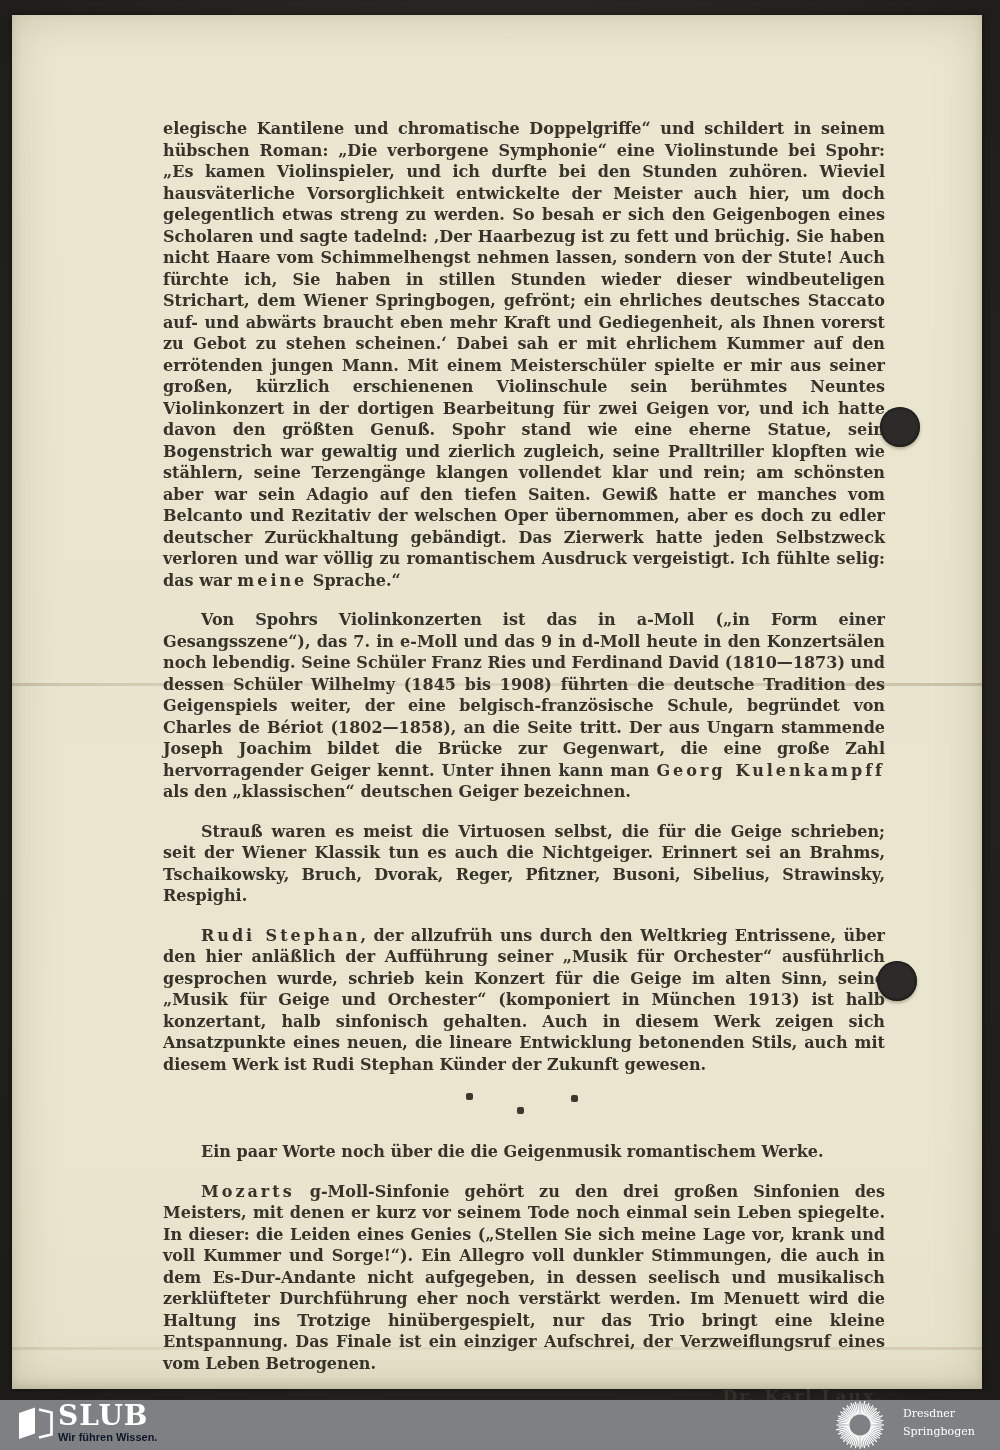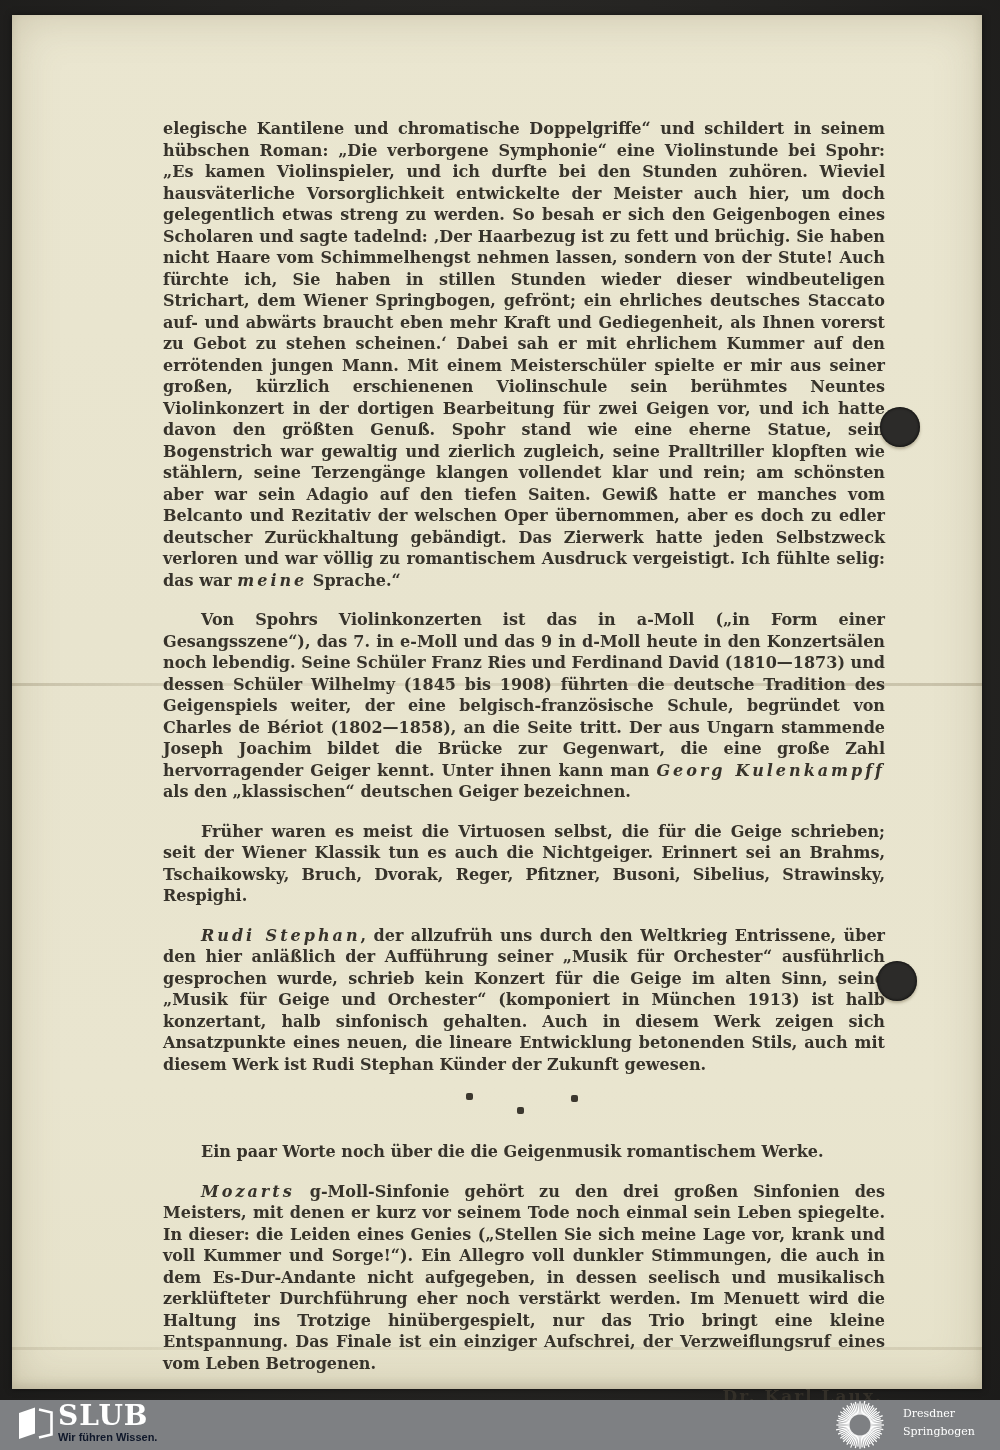--- a/index.html
+++ b/index.html
@@ -41,21 +41,21 @@
 
   .textcol{
     position:absolute;left:151px;top:103px;width:722px;
     color:#37332b;
     font-size:16px;line-height:21.5px;font-weight:bold;
     text-align:justify;
     text-rendering:optimizeLegibility;
   }
   .para{margin:0;}
   .para.indent{text-indent:38px;margin-top:18px;}
-  .sperr{letter-spacing:3px;font-style:italic;}
+  .sperr{letter-spacing:3px;}
   .sep{position:relative;height:34px;margin:14px 0 6px 0;}
   .sep .dot{position:absolute;width:7px;height:7px;background:#3c382f;border-radius:2px;}
   .sep .d1{left:303px;top:4px;}
   .sep .d2{left:408px;top:6px;}
   .sep .d3{left:354px;top:18px;}
   .signature{
     text-align:right;margin-top:12px;padding-right:2px;
     font-size:17px;letter-spacing:2px;font-weight:bold;color:#332f28;
   }
 
@@ -86,21 +86,21 @@
 
 <div class="scan-bg"></div>
 
 <div class="paper">
   <div class="fold upper"></div>
   <div class="fold lower"></div>
 
   <div class="textcol">
       <p class="para"><span>elegische Kantilene und chromatische Doppelgriffe“ und schildert in seinem hübschen Roman: „Die verborgene Symphonie“ eine Violinstunde bei Spohr: „Es kamen Violinspieler, und ich durfte bei den Stunden zuhören. Wieviel hausväterliche Vorsorglichkeit entwickelte der Meister auch hier, um doch gelegentlich etwas streng zu werden. So besah er sich den Geigenbogen eines Scholaren und sagte tadelnd: ‚Der Haarbezug ist zu fett und brüchig. Sie haben nicht Haare vom Schimmelhengst nehmen lassen, sondern von der Stute! Auch fürchte ich, Sie haben in stillen Stunden wieder dieser windbeuteligen Strichart, dem Wiener Springbogen, gefrönt; ein ehrliches deutsches Staccato auf- und abwärts braucht eben mehr Kraft und Gediegenheit, als Ihnen vorerst zu Gebot zu stehen scheinen.‘ Dabei sah er mit ehrlichem Kummer auf den errötenden jungen Mann. Mit einem Meisterschüler spielte er mir aus seiner großen, kürzlich erschienenen Violinschule sein berühmtes Neuntes Violinkonzert in der dortigen Bearbeitung für zwei Geigen vor, und ich hatte davon den größten Genuß. Spohr stand wie eine eherne Statue, sein Bogenstrich war gewaltig und zierlich zugleich, seine Pralltriller klopften wie stählern, seine Terzengänge klangen vollendet klar und rein; am schönsten aber war sein Adagio auf den tiefen Saiten. Gewiß hatte er manches vom Belcanto und Rezitativ der welschen Oper übernommen, aber es doch zu edler deutscher Zurückhaltung gebändigt. Das Zierwerk hatte jeden Selbstzweck verloren und war völlig zu romantischem Ausdruck vergeistigt. Ich fühlte selig: das war </span><span class="sperr">meine</span><span> Sprache.“</span></p>
       <p class="para indent"><span>Von Spohrs Violinkonzerten ist das in a-Moll („in Form einer Gesangsszene“), das 7. in e-Moll und das 9 in d-Moll heute in den Konzertsälen noch lebendig. Seine Schüler Franz Ries und Ferdinand David (1810—1873) und dessen Schüler Wilhelmy (1845 bis 1908) führten die deutsche Tradition des Geigenspiels weiter, der eine belgisch-französische Schule, begründet von Charles de Bériot (1802—1858), an die Seite tritt. Der aus Ungarn stammende Joseph Joachim bildet die Brücke zur Gegenwart, die eine große Zahl hervorragender Geiger kennt. Unter ihnen kann man </span><span class="sperr">Georg Kulenkampff</span><span> als den „klassischen“ deutschen Geiger bezeichnen.</span></p>
-      <p class="para indent"><span>Früher waren es meist die Virtuosen selbst, die für die Geige schrieben; seit der Wiener Klassik tun es auch die Nichtgeiger. Erinnert sei an Brahms, Tschaikowsky, Bruch, Dvorak, Reger, Pfitzner, Busoni, Sibelius, Strawinsky, Respighi.</span></p>
+      <p class="para indent"><span>Strauß waren es meist die Virtuosen selbst, die für die Geige schrieben; seit der Wiener Klassik tun es auch die Nichtgeiger. Erinnert sei an Brahms, Tschaikowsky, Bruch, Dvorak, Reger, Pfitzner, Busoni, Sibelius, Strawinsky, Respighi.</span></p>
       <p class="para indent"><span class="sperr">Rudi Stephan</span><span>, der allzufrüh uns durch den Weltkrieg Entrissene, über den hier anläßlich der Aufführung seiner „Musik für Orchester“ ausführlich gesprochen wurde, schrieb kein Konzert für die Geige im alten Sinn, seine „Musik für Geige und Orchester“ (komponiert in München 1913) ist halb konzertant, halb sinfonisch gehalten. Auch in diesem Werk zeigen sich Ansatzpunkte eines neuen, die lineare Entwicklung betonenden Stils, auch mit diesem Werk ist Rudi Stephan Künder der Zukunft gewesen.</span></p>
       <div class="sep">
         <span class="dot d1"></span>
         <span class="dot d2"></span>
         <span class="dot d3"></span>
       </div>
       <p class="para indent"><span>Ein paar Worte noch über die die Geigenmusik romantischem Werke.</span></p>
       <p class="para indent"><span class="sperr">Mozarts</span><span> g-Moll-Sinfonie gehört zu den drei großen Sinfonien des Meisters, mit denen er kurz vor seinem Tode noch einmal sein Leben spiegelte. In dieser: die Leiden eines Genies („Stellen Sie sich meine Lage vor, krank und voll Kummer und Sorge!“). Ein Allegro voll dunkler Stimmungen, die auch in dem Es-Dur-Andante nicht aufgegeben, in dessen seelisch und musikalisch zerklüfteter Durchführung eher noch verstärkt werden. Im Menuett wird die Haltung ins Trotzige hinübergespielt, nur das Trio bringt eine kleine Entspannung. Das Finale ist ein einziger Aufschrei, der Verzweiflungsruf eines vom Leben Betrogenen.</span></p>
       <div class="signature">Dr. Karl Laux.</div>
     </div>

